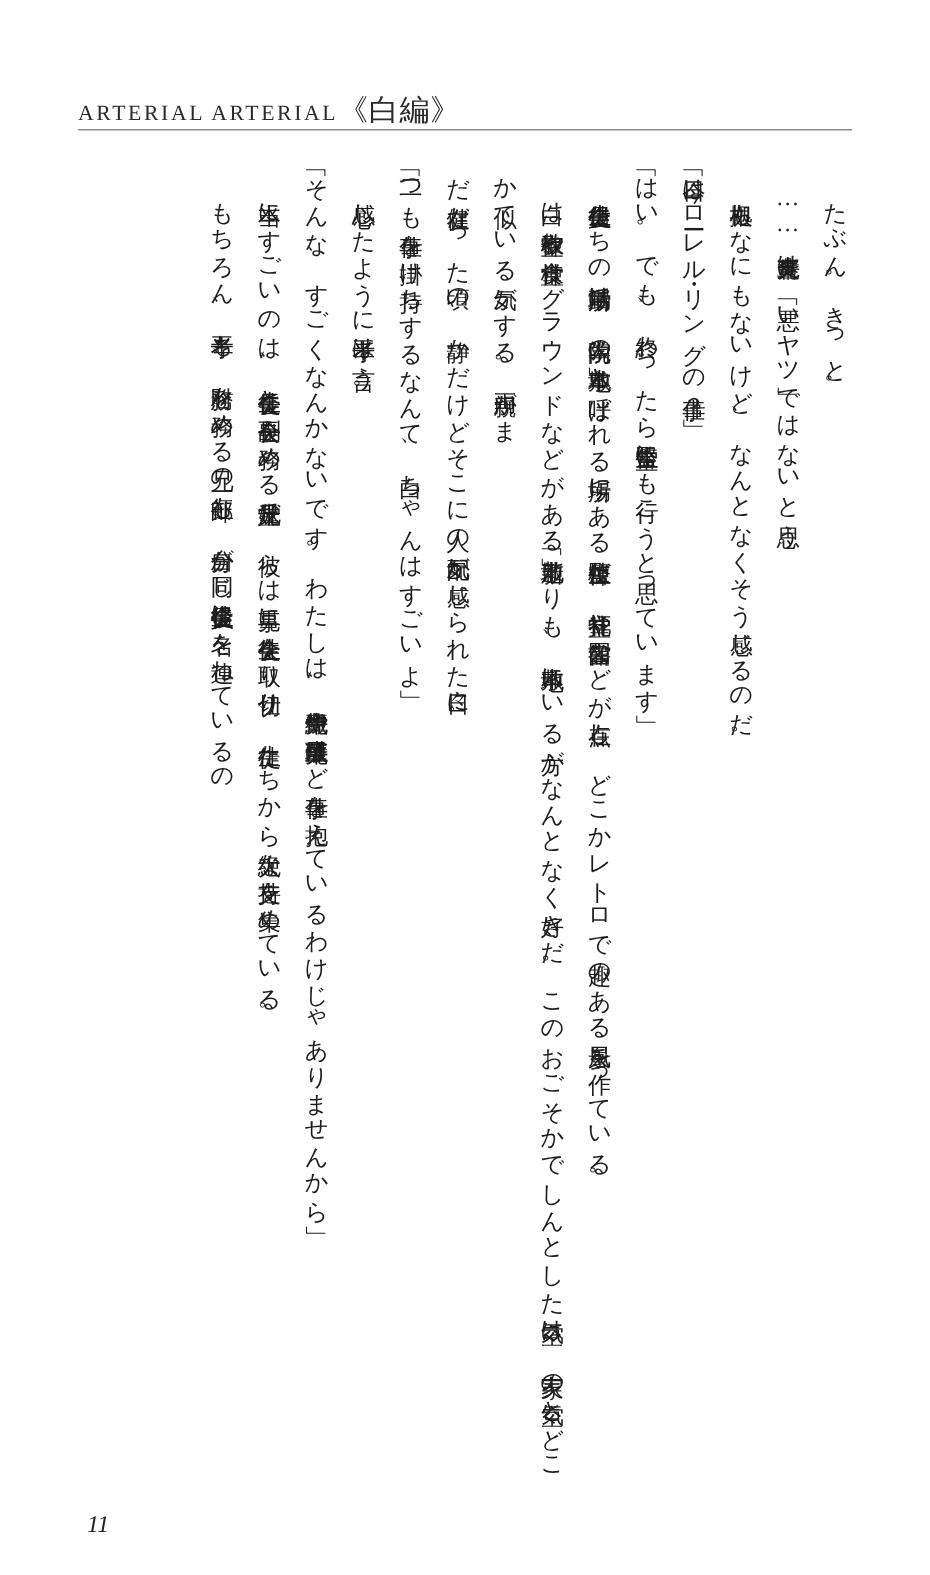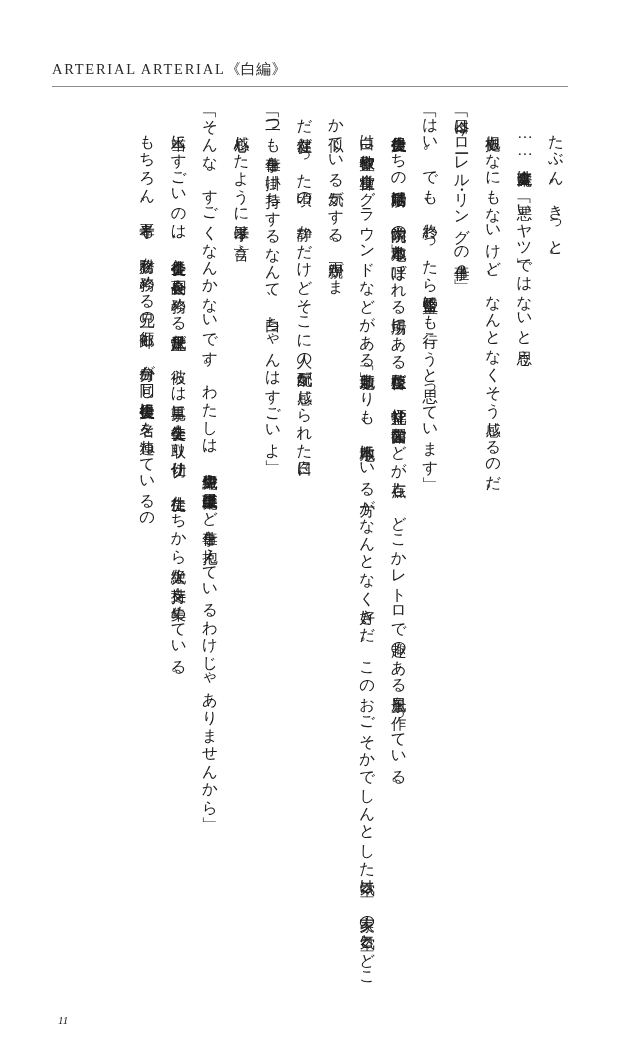--- a/index.html
+++ b/index.html
@@ -34,21 +34,21 @@
     letter-spacing: 0.06em;
     color: #2a2a2a;
     font-family: "Liberation Serif", "DejaVu Serif", serif;
     white-space: nowrap;
   }
   .running-head .series {
     font-size: 14.5px;
     letter-spacing: 0.12em;
   }
   .running-head .subtitle {
-    font-size: 15px;
+    font-size: 20px;
     letter-spacing: 0.02em;
   }
 
   
   .head-rule {
     position: absolute;
     left: 52px;
     top: 86px;
     width: 516px;
     height: 1px;
@@ -74,21 +74,21 @@
   .body-text p {
     margin: 0;
     padding: 0;
   }
 
   
   .folio {
     position: absolute;
     left: 58px;
     bottom: 24px;
-    font-size: 11px;
+    font-size: 16px;
     font-style: italic;
     font-family: "Liberation Serif", "DejaVu Serif", serif;
     color: #222;
   }
 </style>
 </head>
 <body>
 
 <div class="page">
 

